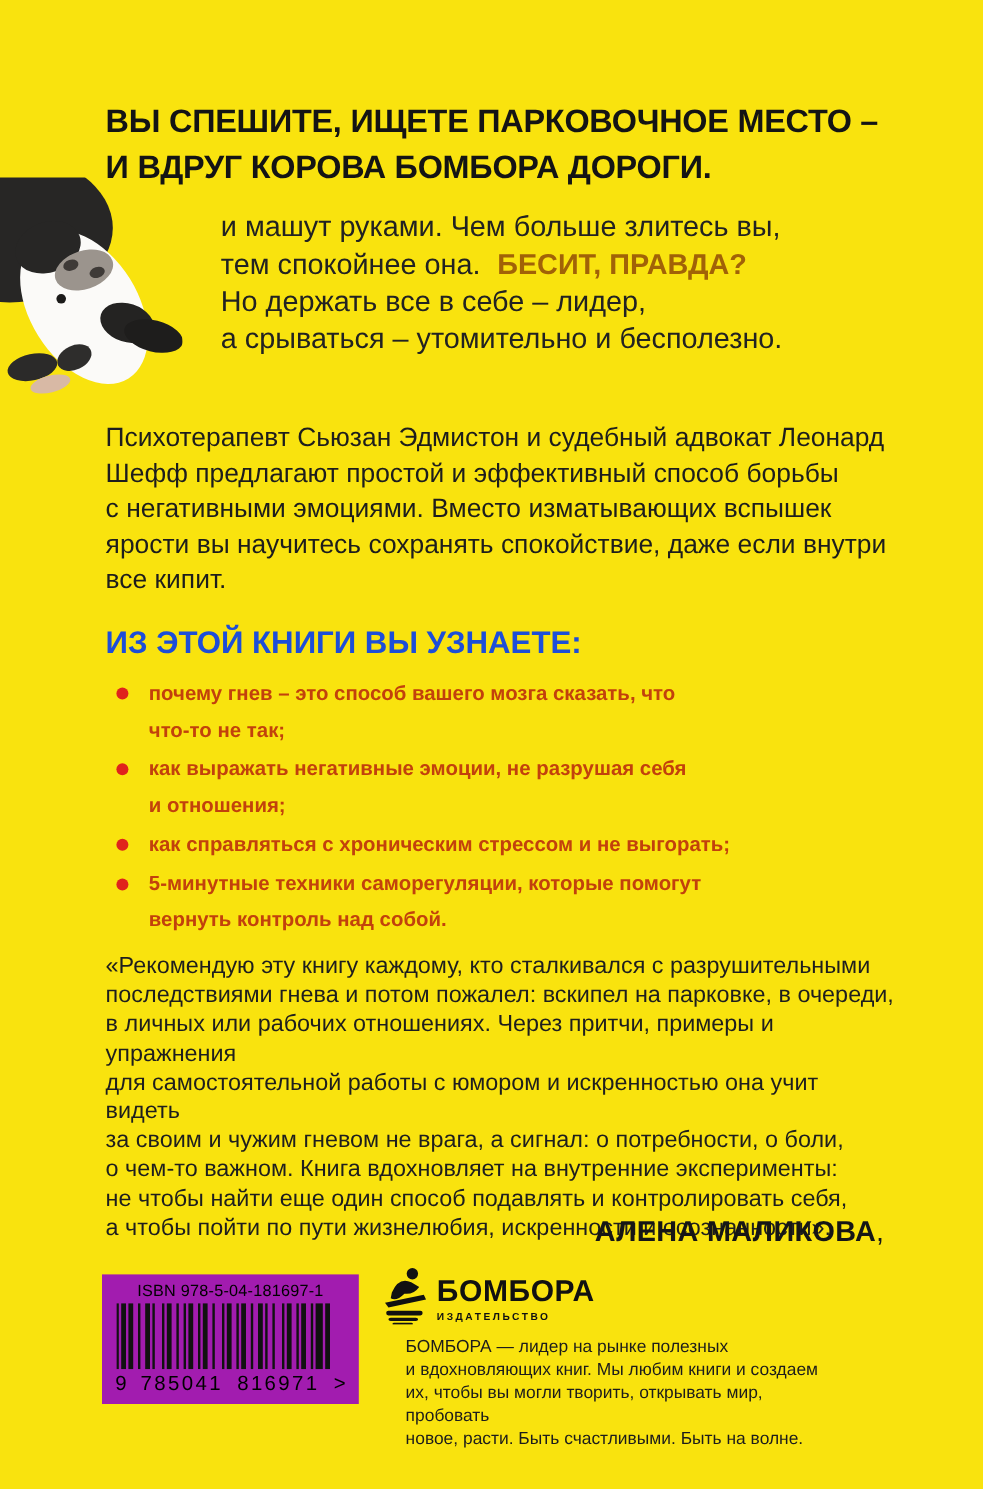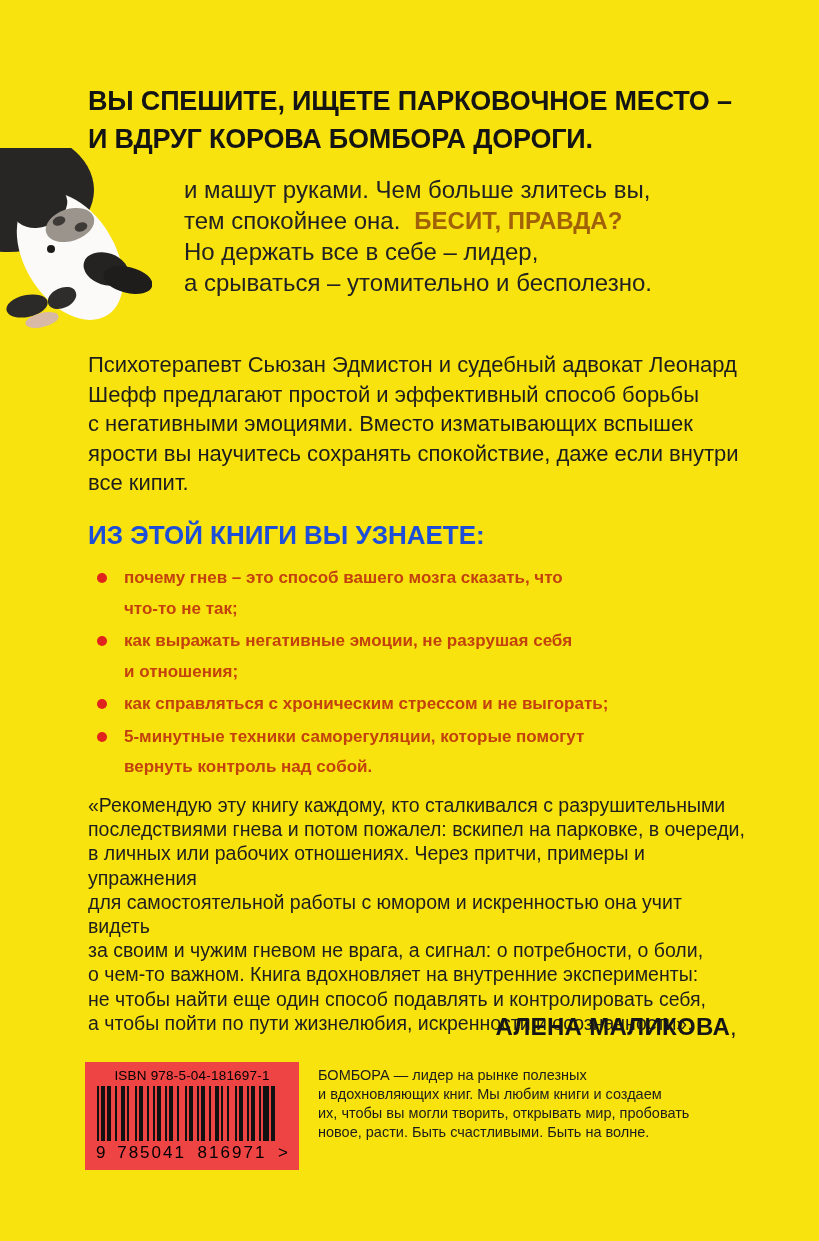--- a/index.html
+++ b/index.html
@@ -61,21 +61,21 @@
   .attrib {
     position: absolute; top: 1013px; right: 82px; text-align: right;
   }
   .attrib-name { font-size: 24px; font-weight: 800; letter-spacing: 0.3px; }
   .attrib-name .comma { font-weight: 500; }
   .attrib-role { font-size: 19.5px; line-height: 26px; font-weight: 500; margin-top: 5px; }
 
   
   .barcode-box {
     position: absolute; left: 85px; top: 1062px; width: 214px; height: 108px;
-    background: #ef4444; padding: 6px 12px 5px;
+    background: #a21caf; padding: 6px 12px 5px;
     display: flex; flex-direction: column; align-items: center;
   }
   .isbn-label { font-size: 13.5px; font-weight: 400; color: #000; letter-spacing: 0.2px; }
   .bars {
     margin-top: 3px; width: 190px; height: 55px;
     display: flex; align-items: stretch; overflow: hidden;
   }
   .bars span { height: 100%; }
   .barcode-digits {
     width: 192px; margin-top: 2px;
@@ -85,21 +85,21 @@
   .barcode-digits .grp { letter-spacing: 2px; }
 
   
   .publisher { position: absolute; left: 318px; top: 1056px; width: 380px; }
   .logo-row { display: flex; align-items: flex-start; gap: 8px; }
   .logo-icon { width: 38px; height: 48px; }
   .logo-texts { padding-top: 6px; }
   .logo-name { font-size: 25px; font-weight: 800; letter-spacing: 0.5px; color: #111; }
   .logo-sub { font-size: 8.5px; font-weight: 700; letter-spacing: 2.1px; color: #111; margin-top: 1px; }
   .blurb {
-    margin-top: 10px; font-size: 14.5px; line-height: 19px; font-weight: 500; color: #1c1c1c;
+    margin-top: 10px; font-size: 14.5px; line-height: 19px; font-weight: 500; color: #1c1c1c; margin-left: 20px;
   }
 </style>
 </head>
 <body style="background: rgb(249, 227, 14);">
 
 <h1 class="headline lines">ВЫ СПЕШИТЕ, ИЩЕТЕ ПАРКОВОЧНОЕ МЕСТО –
 И ВДРУГ КОРОВА БОМБОРА ДОРОГИ.</h1>
 
 <div class="cow">
   <svg viewBox="0 0 152 192" width="152" height="192">
@@ -250,17 +250,31 @@
     </div>
   <div class="barcode-digits">
     <span>9</span>
     <span class="grp">785041</span>
     <span class="grp">816971</span>
     <span>&gt;</span>
   </div>
 </div>
 
 <div class="publisher">
+  <div class="logo-row">
+    <svg class="logo-icon" viewBox="0 0 40 50">
+      <circle cx="27" cy="5.5" r="5" fill="#111"></circle>
+      <path d="M9 22 Q15 8 26 13 L33 17 Q28 24 20 23 Q13 30 8 27 Z" fill="#111"></path>
+      <path d="M3 31 L37 24 L39 28 L6 35 Z" fill="#111"></path>
+      <path d="M6 38 H34 Q36 38 36 40 Q36 42 34 42 H6 Q4 42 4 40 Q4 38 6 38 Z" fill="#111"></path>
+      <path d="M8 44 H30 Q32 44 32 45.5 Q32 47 30 47 H8 Q6 47 6 45.5 Q6 44 8 44 Z" fill="#111"></path>
+      <path d="M11 48.5 H26 Q27.5 48.5 27.5 49.5 Q27.5 50 26 50 H11 Q9.5 50 9.5 49.5 Q9.5 48.5 11 48.5 Z" fill="#111"></path>
+    </svg>
+    <div class="logo-texts">
+      <div class="logo-name">БОМБОРА</div>
+      <div class="logo-sub">ИЗДАТЕЛЬСТВО</div>
+    </div>
+  </div>
   <div class="blurb lines">БОМБОРА — лидер на рынке полезных
 и вдохновляющих книг. Мы любим книги и создаем
 их, чтобы вы могли творить, открывать мир, пробовать
 новое, расти. Быть счастливыми. Быть на волне.</div>
 </div>
 
 </body></html>

